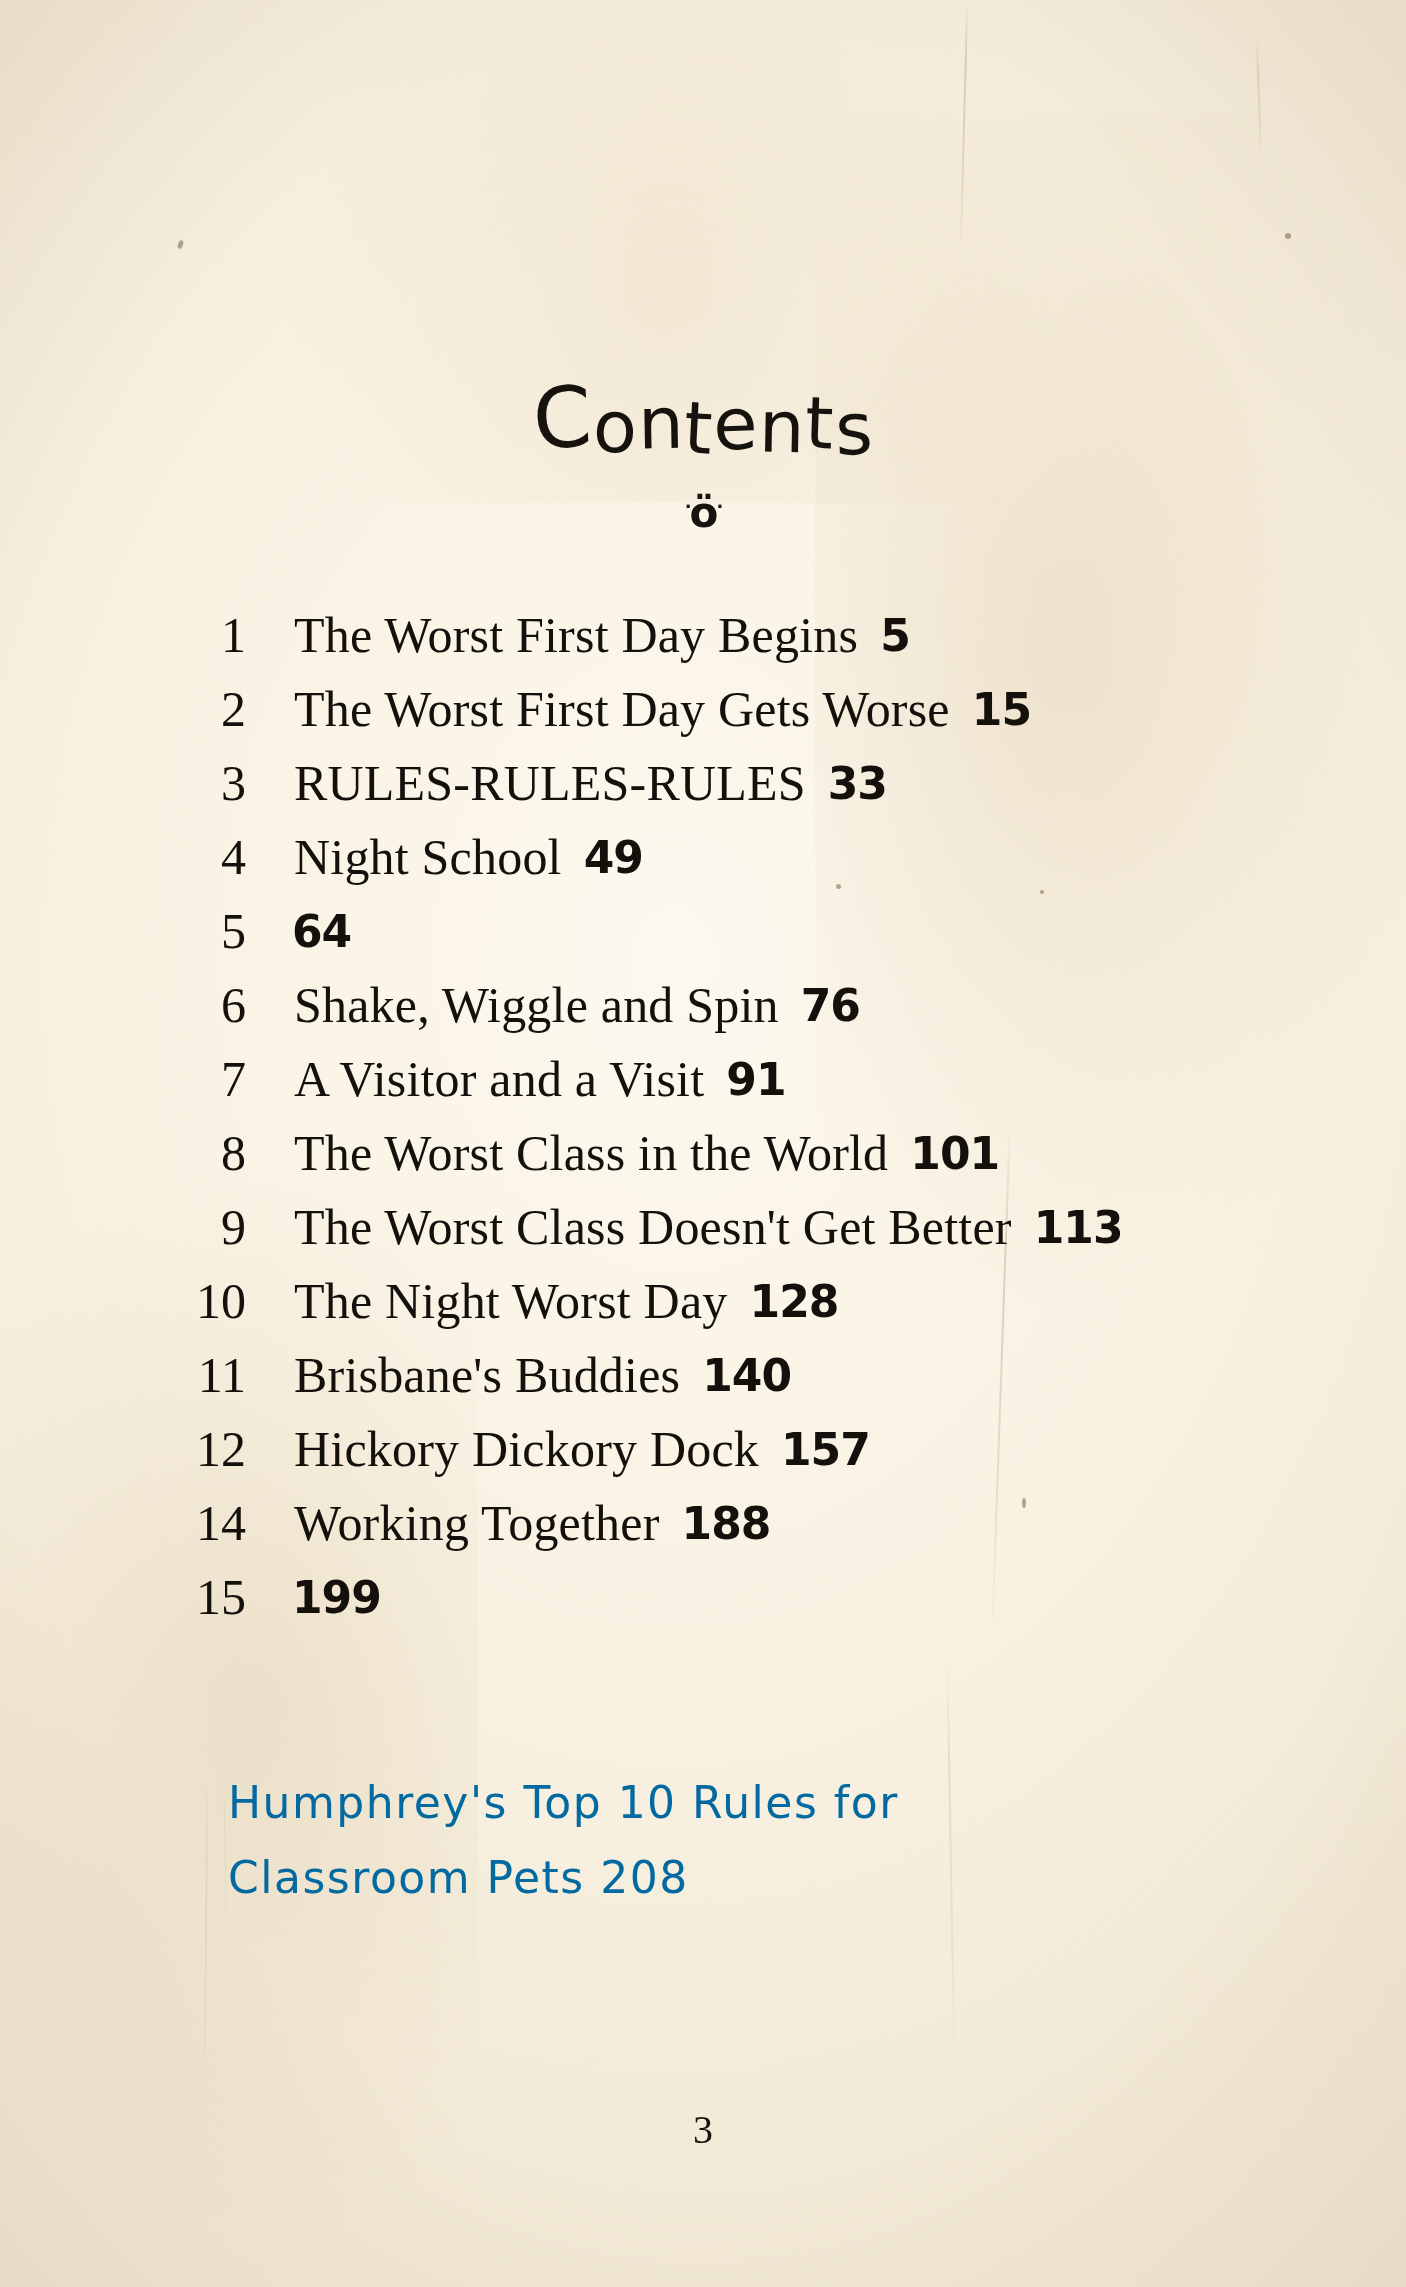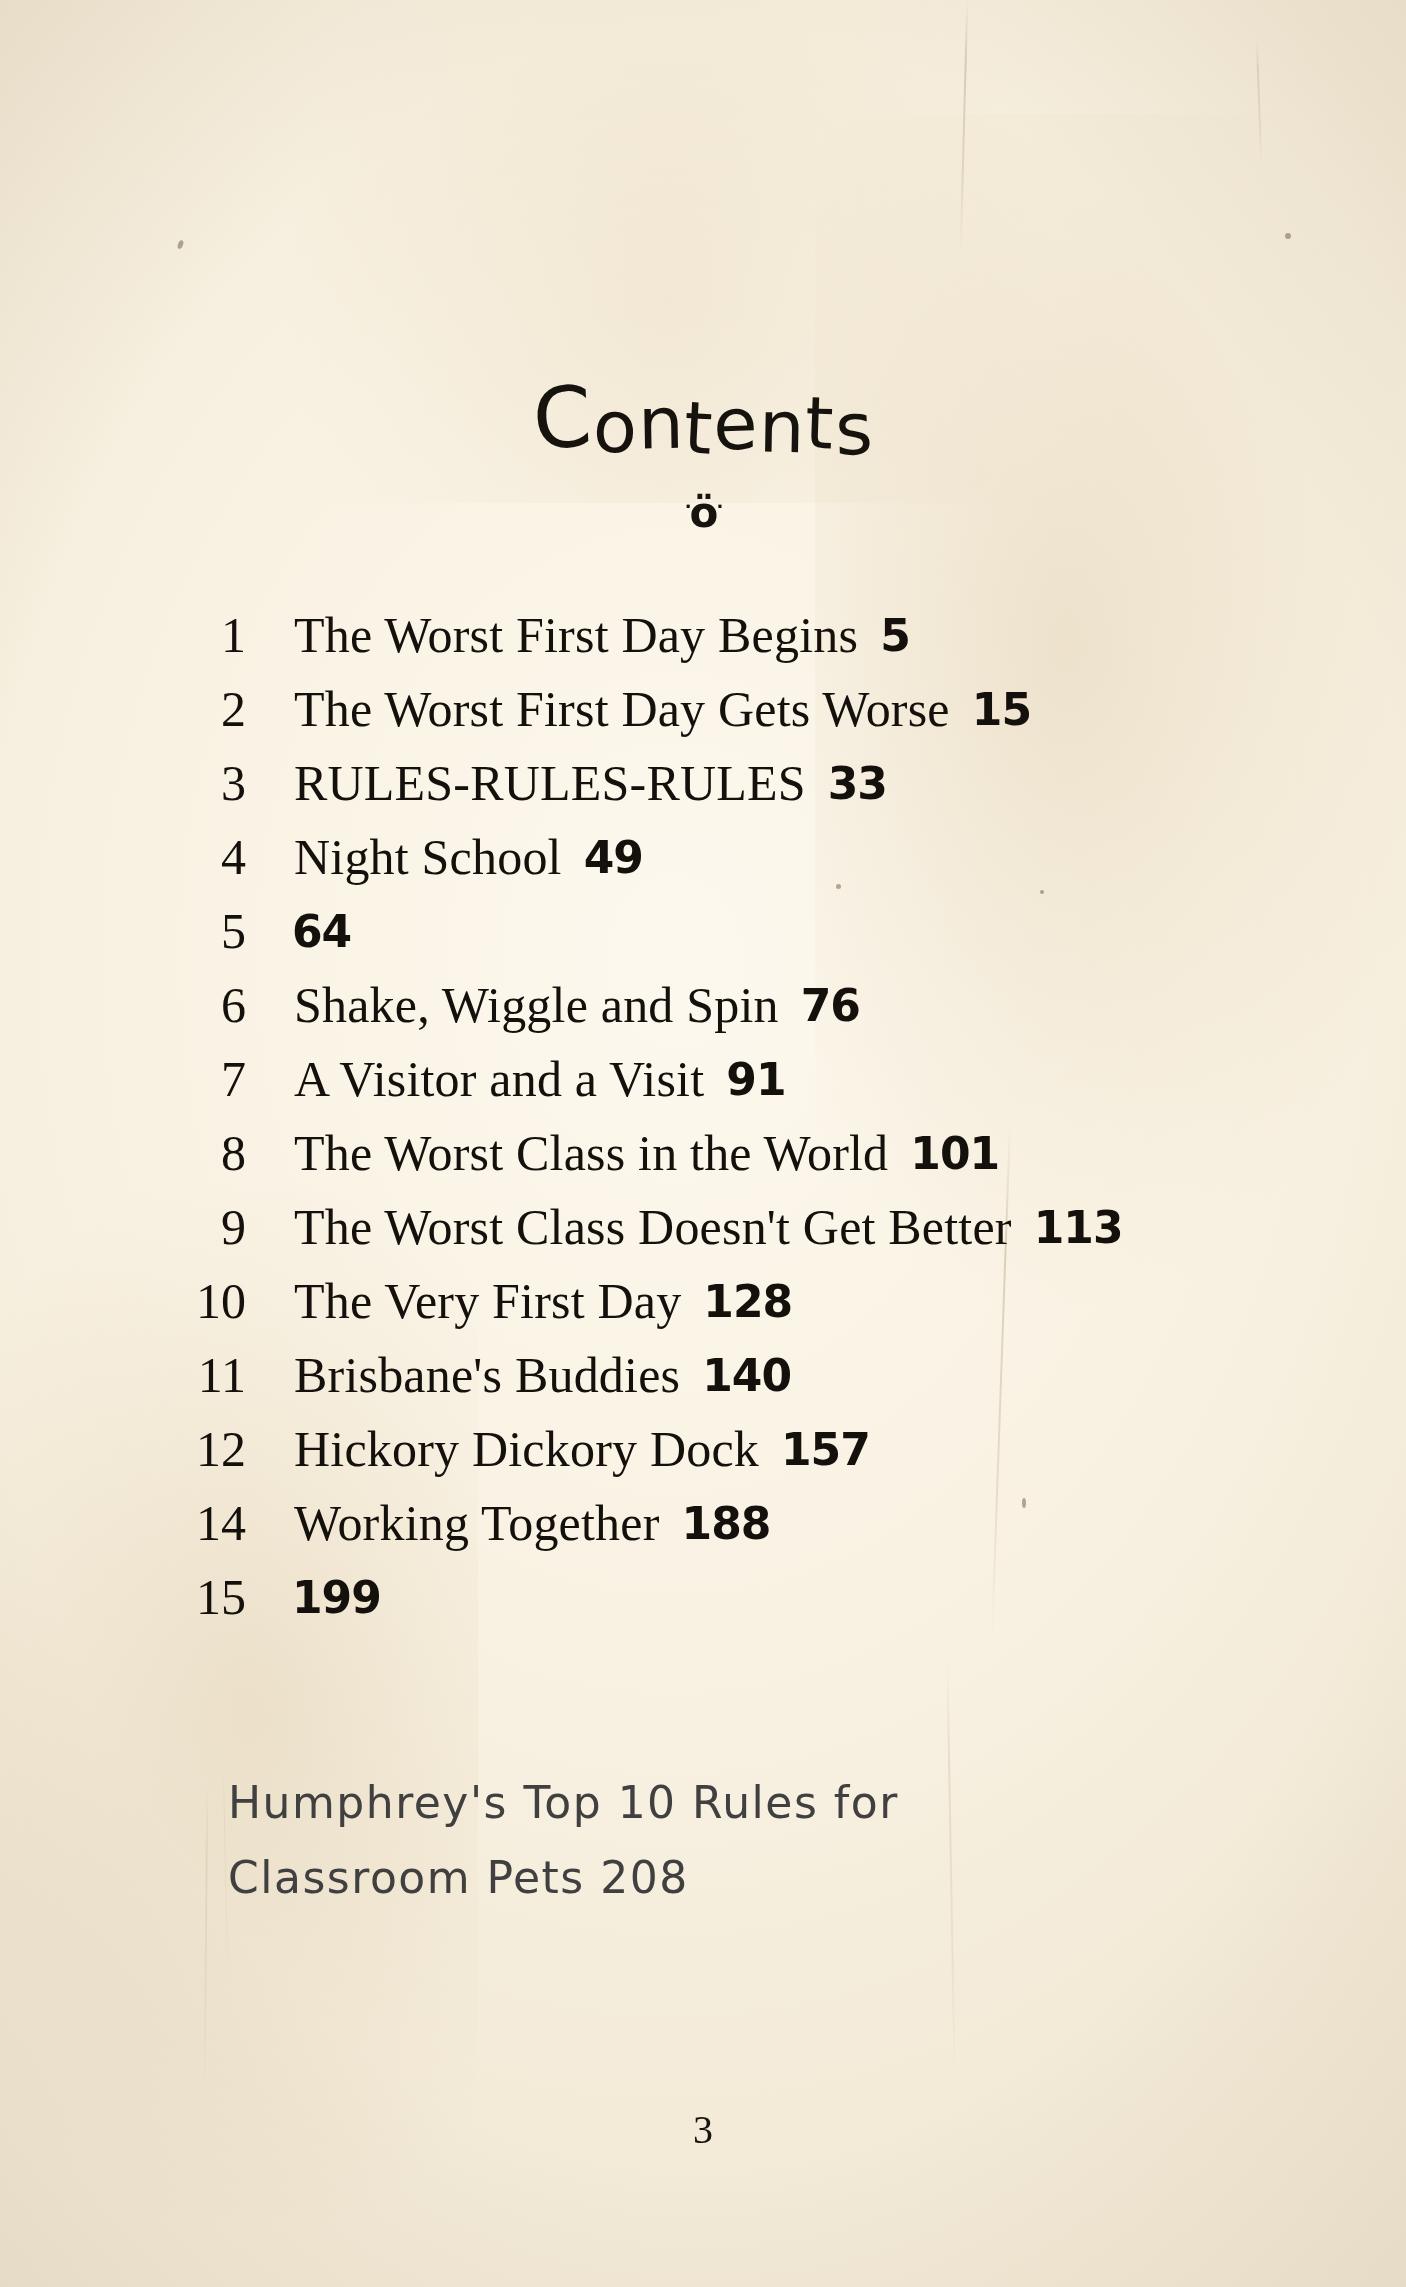--- a/index.html
+++ b/index.html
@@ -161,21 +161,21 @@
   .extra {
     position: absolute;
     left: 228px;
     top: 1775px;
     width: 900px;
     font-family: "DejaVu Sans", sans-serif;
     font-size: 44px;
     font-weight: 500;
     line-height: 1.25;
     letter-spacing: 1.5px;
-    color: #404040;
+    color: #0369a1;
   }
   .extra .line-2 { display: block; margin-top: 20px; }
 
   .folio {
     position: absolute;
     left: 0; right: 0;
     top: 2106px;
     text-align: center;
     font-size: 40px;
     font-family: "Liberation Serif", serif;
@@ -262,21 +262,21 @@
     </div>
 
     <div class="toc-row">
       <span class="toc-num">9</span>
       <span class="toc-title">The Worst Class Doesn't Get Better</span>
       <span class="toc-page">113</span>
     </div>
 
     <div class="toc-row">
       <span class="toc-num">10</span>
-      <span class="toc-title">The Very First Day</span>
+      <span class="toc-title">The Night Worst Day</span>
       <span class="toc-page">128</span>
     </div>
 
     <div class="toc-row">
       <span class="toc-num">11</span>
       <span class="toc-title">Brisbane's Buddies</span>
       <span class="toc-page">140</span>
     </div>
 
     <div class="toc-row">

